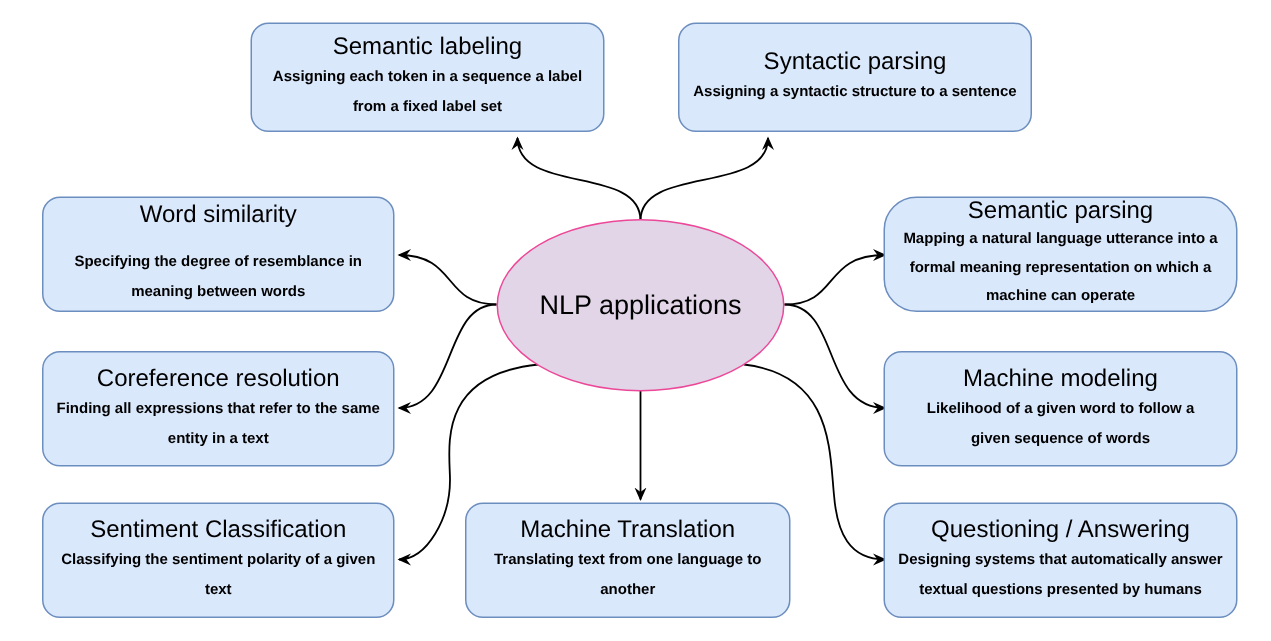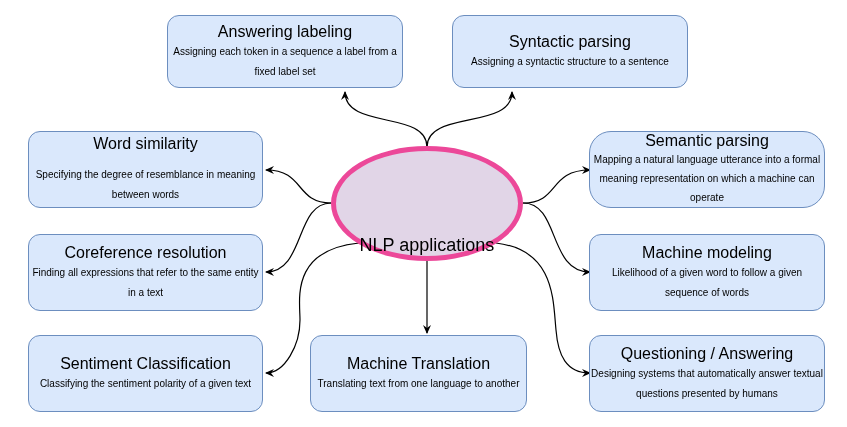--- a/index.html
+++ b/index.html
@@ -2,24 +2,24 @@
 <html><head>
 <meta charset="utf-8">
 <style>
   html, body { margin: 0; padding: 0; background: #ffffff; }
   body { width: 847px; height: 427px; position: relative; overflow: hidden;
          font-family: "Liberation Sans", sans-serif; color: #000; }
   .box { position: absolute; box-sizing: border-box; background: #dae8fc;
          border: 1px solid #6c8ebf; border-radius: 12px; text-align: center;
          display: flex; flex-direction: column; justify-content: center; align-items: center; }
   .box .title { font-size: 16px; line-height: 20px; }
-  .box .desc { font-size: 10px; line-height: 20px; padding: 0 2px; }
+  .box .desc { font-size: 10px; line-height: 20px; padding: 0 2px; font-weight: bold; }
   .ellipse { position: absolute; box-sizing: border-box; background: #e1d5e7;
-             border: 5px solid #ec4899; border-radius: 50%;
-             display: flex; align-items: flex-end; justify-content: center; }
+             border: 1px solid #ec4899; border-radius: 50%;
+             display: flex; align-items: center; justify-content: center; }
   .ellipse .label { font-size: 18px; }
   svg.edges { position: absolute; left: 0; top: 0; }
 </style>
 </head>
 <body>
 
 <svg class="edges" width="847" height="427">
   <defs>
     <marker id="arr" markerWidth="10" markerHeight="10" refX="8" refY="5" orient="auto" markerUnits="userSpaceOnUse">
       <path d="M0,1 L9,5 L0,9 L3,5 Z" fill="#000"></path>
@@ -30,21 +30,21 @@
   <path d="M331,203 C295,203 305,170 266,170" fill="none" stroke="#000" stroke-width="1.2" marker-end="url(#arr)"></path>
   <path d="M331,203 C295,203 305,272 266,272" fill="none" stroke="#000" stroke-width="1.2" marker-end="url(#arr)"></path>
   <path d="M523,203 C560,203 548,170 590,170" fill="none" stroke="#000" stroke-width="1.2" marker-end="url(#arr)"></path>
   <path d="M523,203 C560,203 548,272 590,272" fill="none" stroke="#000" stroke-width="1.2" marker-end="url(#arr)"></path>
   <path d="M359,243 C290,250 300,300 300,320 C300,345 285,373 266,373" fill="none" stroke="#000" stroke-width="1.2" marker-end="url(#arr)"></path>
   <path d="M427,260 L427,333" fill="none" stroke="#000" stroke-width="1.2" marker-end="url(#arr)"></path>
   <path d="M496,243 C555,250 553,300 556,330 C558,355 566,373 590,373" fill="none" stroke="#000" stroke-width="1.2" marker-end="url(#arr)"></path>
 </svg>
 
 <div class="box" style="left:167px;top:15px;width:236px;height:73px;">
-  <div class="title">Answering labeling</div>
+  <div class="title">Semantic labeling</div>
   <div class="desc" style="width:230px;">Assigning each token in a sequence a label from a fixed label set</div>
 </div>
 
 <div class="box" style="left:452px;top:15px;width:236px;height:73px;">
   <div class="title">Syntactic parsing</div>
   <div class="desc">Assigning a syntactic structure to a sentence</div>
 </div>
 
 <div class="box" style="left:28px;top:131px;width:235px;height:77px;gap:11px;">
   <div class="title">Word similarity</div>

